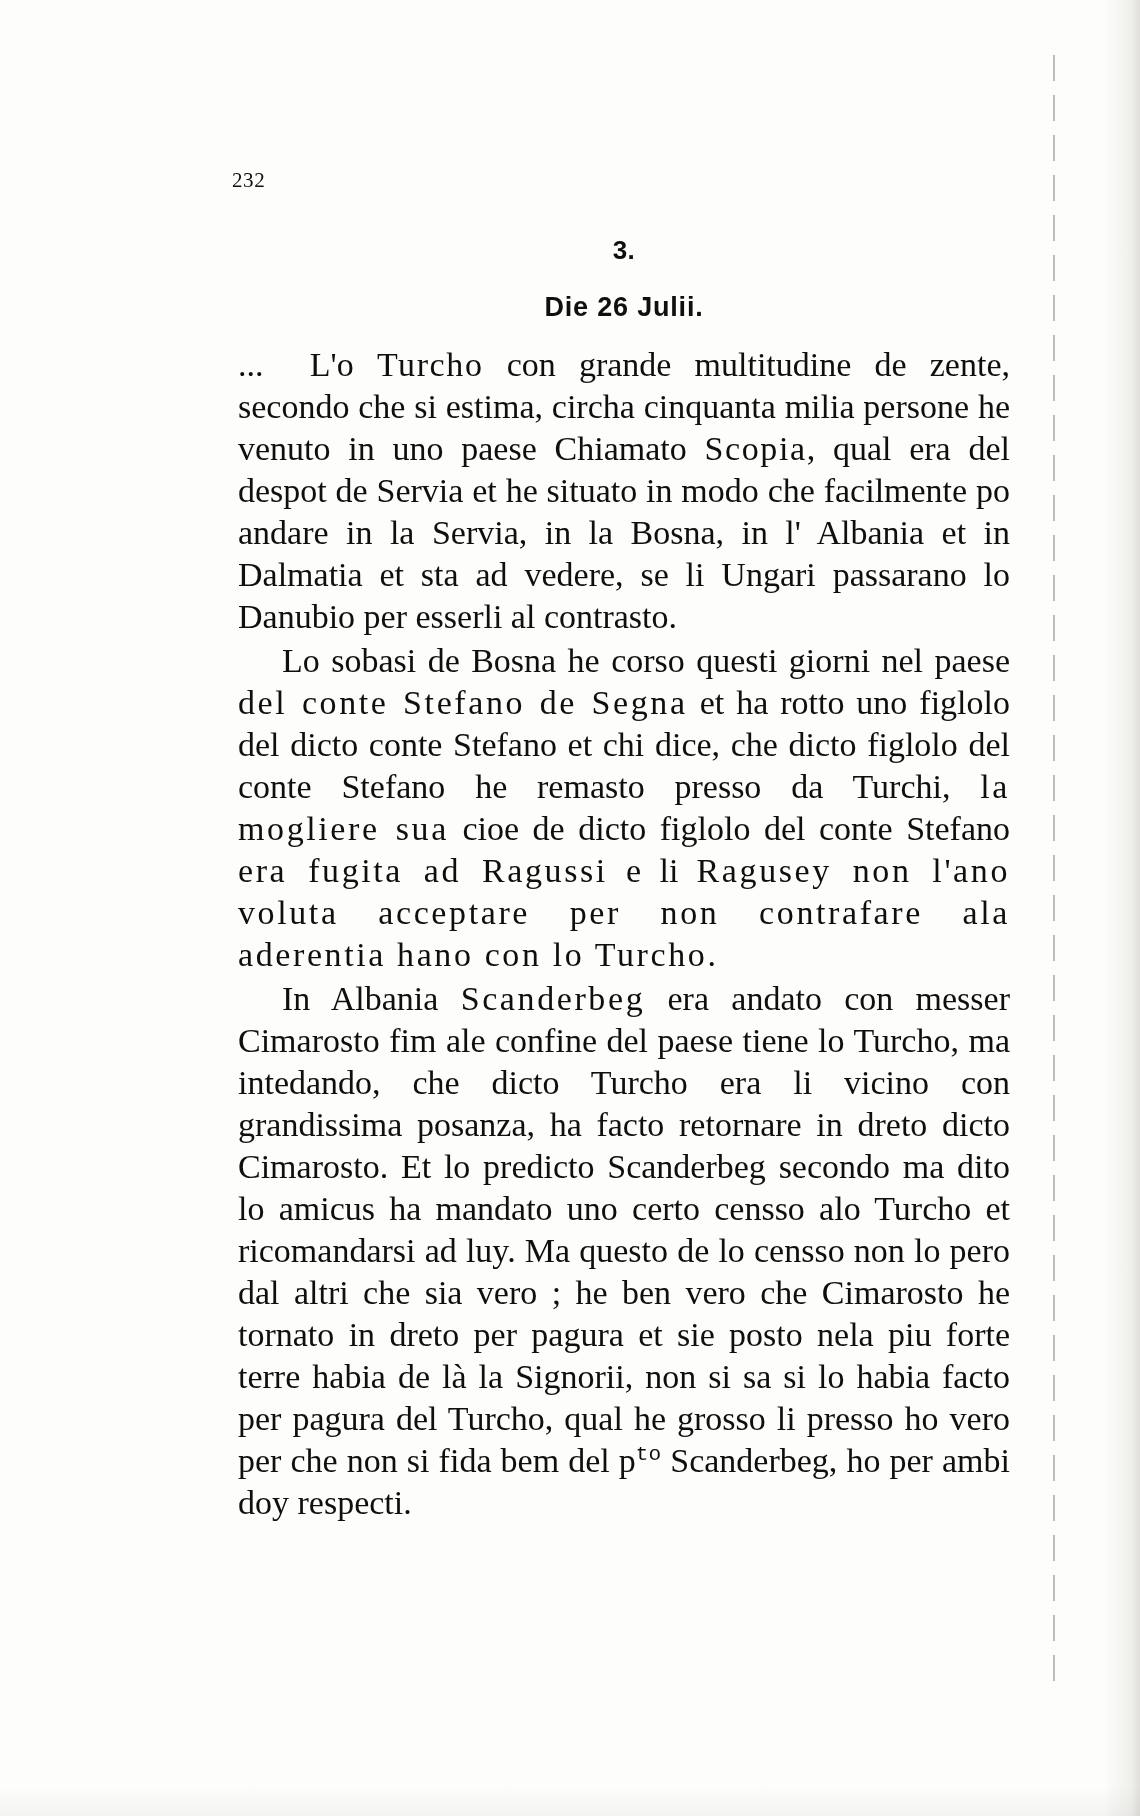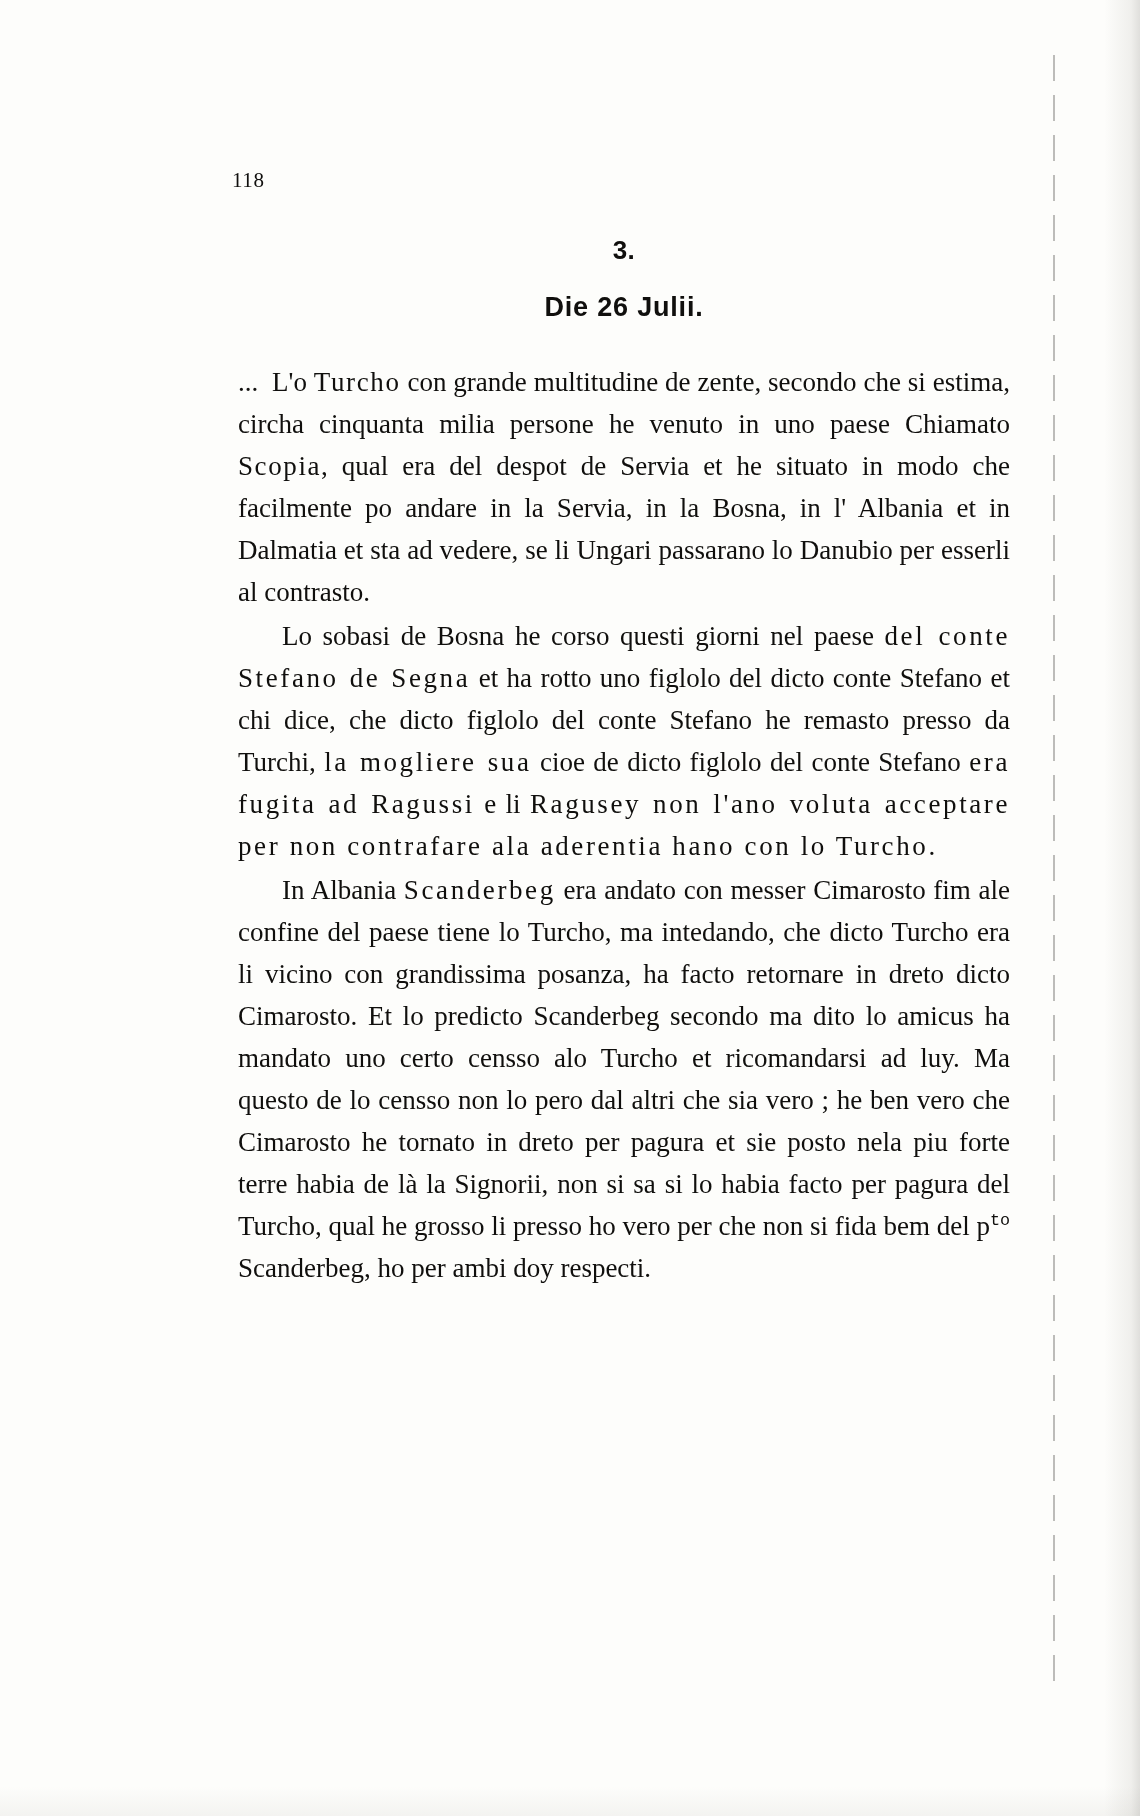--- a/index.html
+++ b/index.html
@@ -74,26 +74,26 @@
     font-size: 26px;
     letter-spacing: 0.5px;
     margin: 0 0 26px 0;
     font-family: "Liberation Sans", sans-serif;
   }
   .sec-title {
     text-align: center;
     font-weight: bold;
     font-size: 27px;
     letter-spacing: 0.8px;
-    margin: 0 0 38px 0;
+    margin: 0 0 21px 0;
     font-family: "Liberation Sans", sans-serif;
   }
 
   p.body {
-    font-size: 27px;
+    font-size: 34px;
     line-height: 42px;
     text-align: justify;
     margin: 0 0 2px 0;
     text-indent: 0;
     -webkit-hyphens: none;
     hyphens: none;
   }
   p.body.indent {
     text-indent: 44px;
   }
@@ -106,21 +106,21 @@
     font-family: Liberation Mono, monospace;
   }
 </style>
 </head>
 <body>
 
 <div class="page">
 
   <div class="gutter-rule"></div>
 
-  <div class="folio">118</div>
+  <div class="folio">232</div>
 
   <div class="content">
 
     <div class="sec-number">3.</div>
     <div class="sec-title">Die 26 Julii.</div>
 
     <p class="body">
       <span>...&nbsp; L'o <span class="sp2">Turcho</span> con grande multitudine de zente, secondo che si estima, circha cinquanta milia persone he venuto in uno paese Chiamato <span class="sp2">Scopia</span>, qual era del despot de Servia et he situato in modo che facilmente po andare in la Servia, in la Bosna, in l' Albania et in Dalmatia et sta ad vedere, se li Ungari passarano lo Danubio per esserli al contrasto.</span>
     </p>
 

